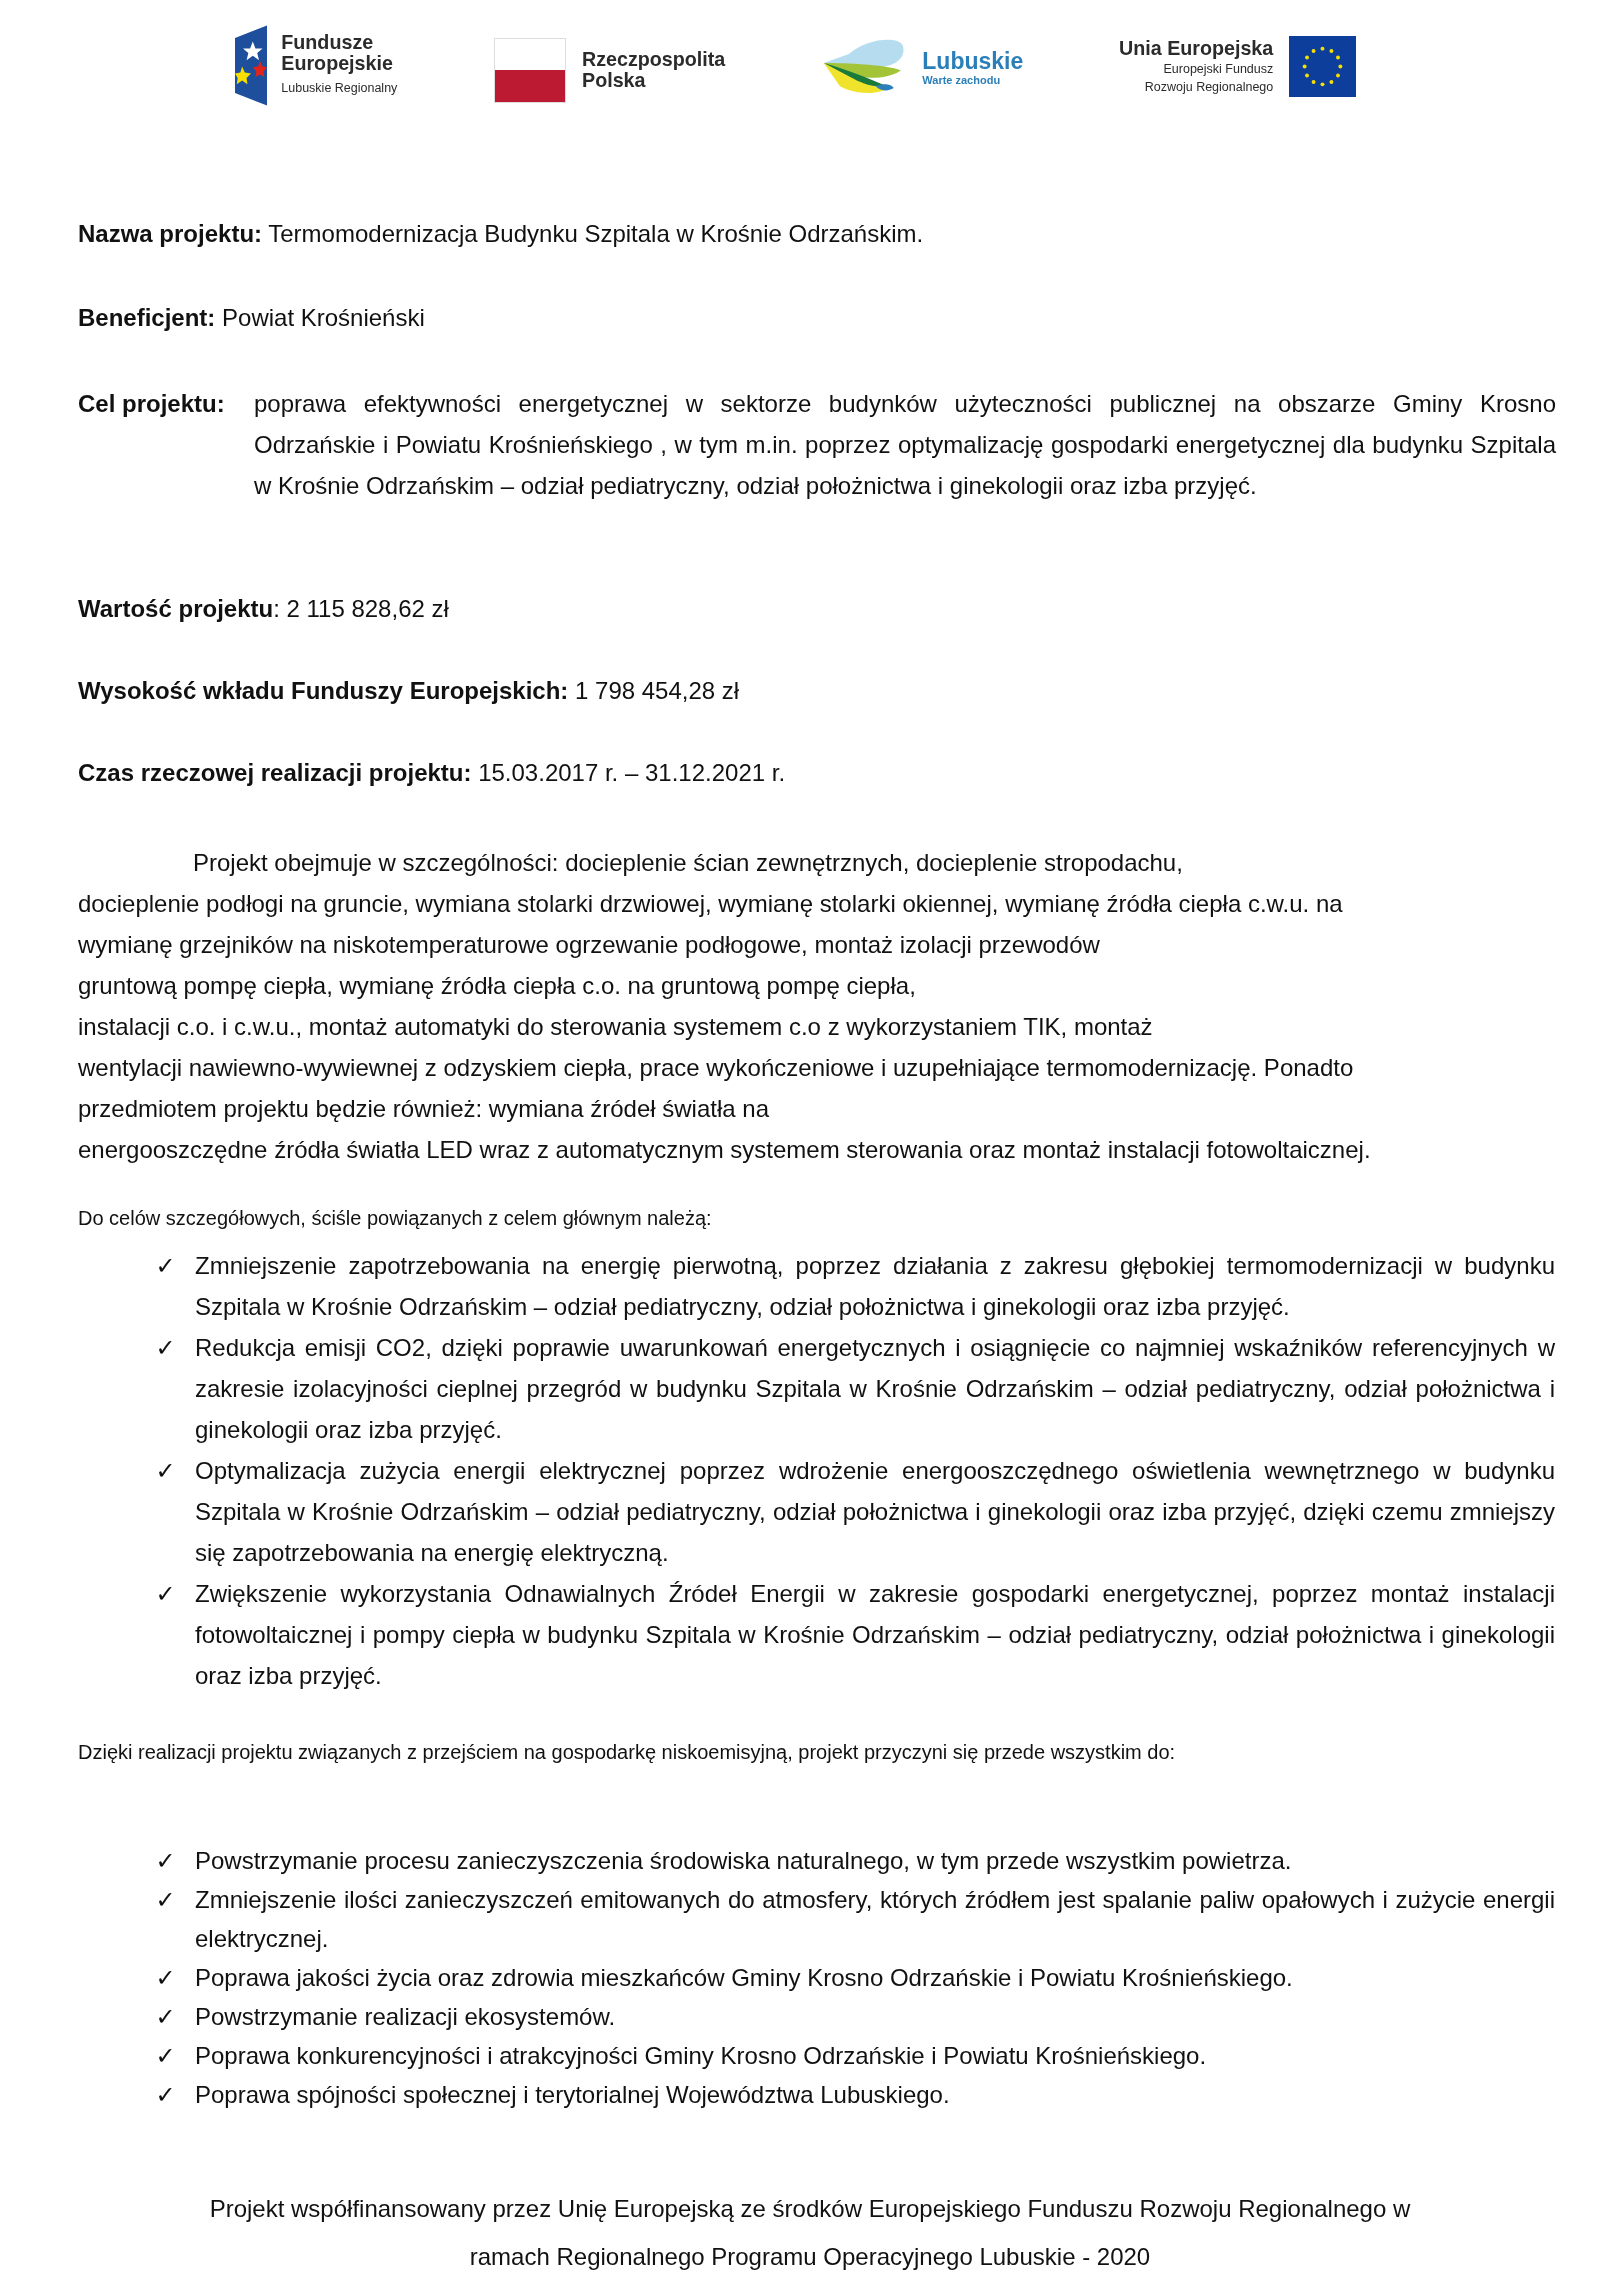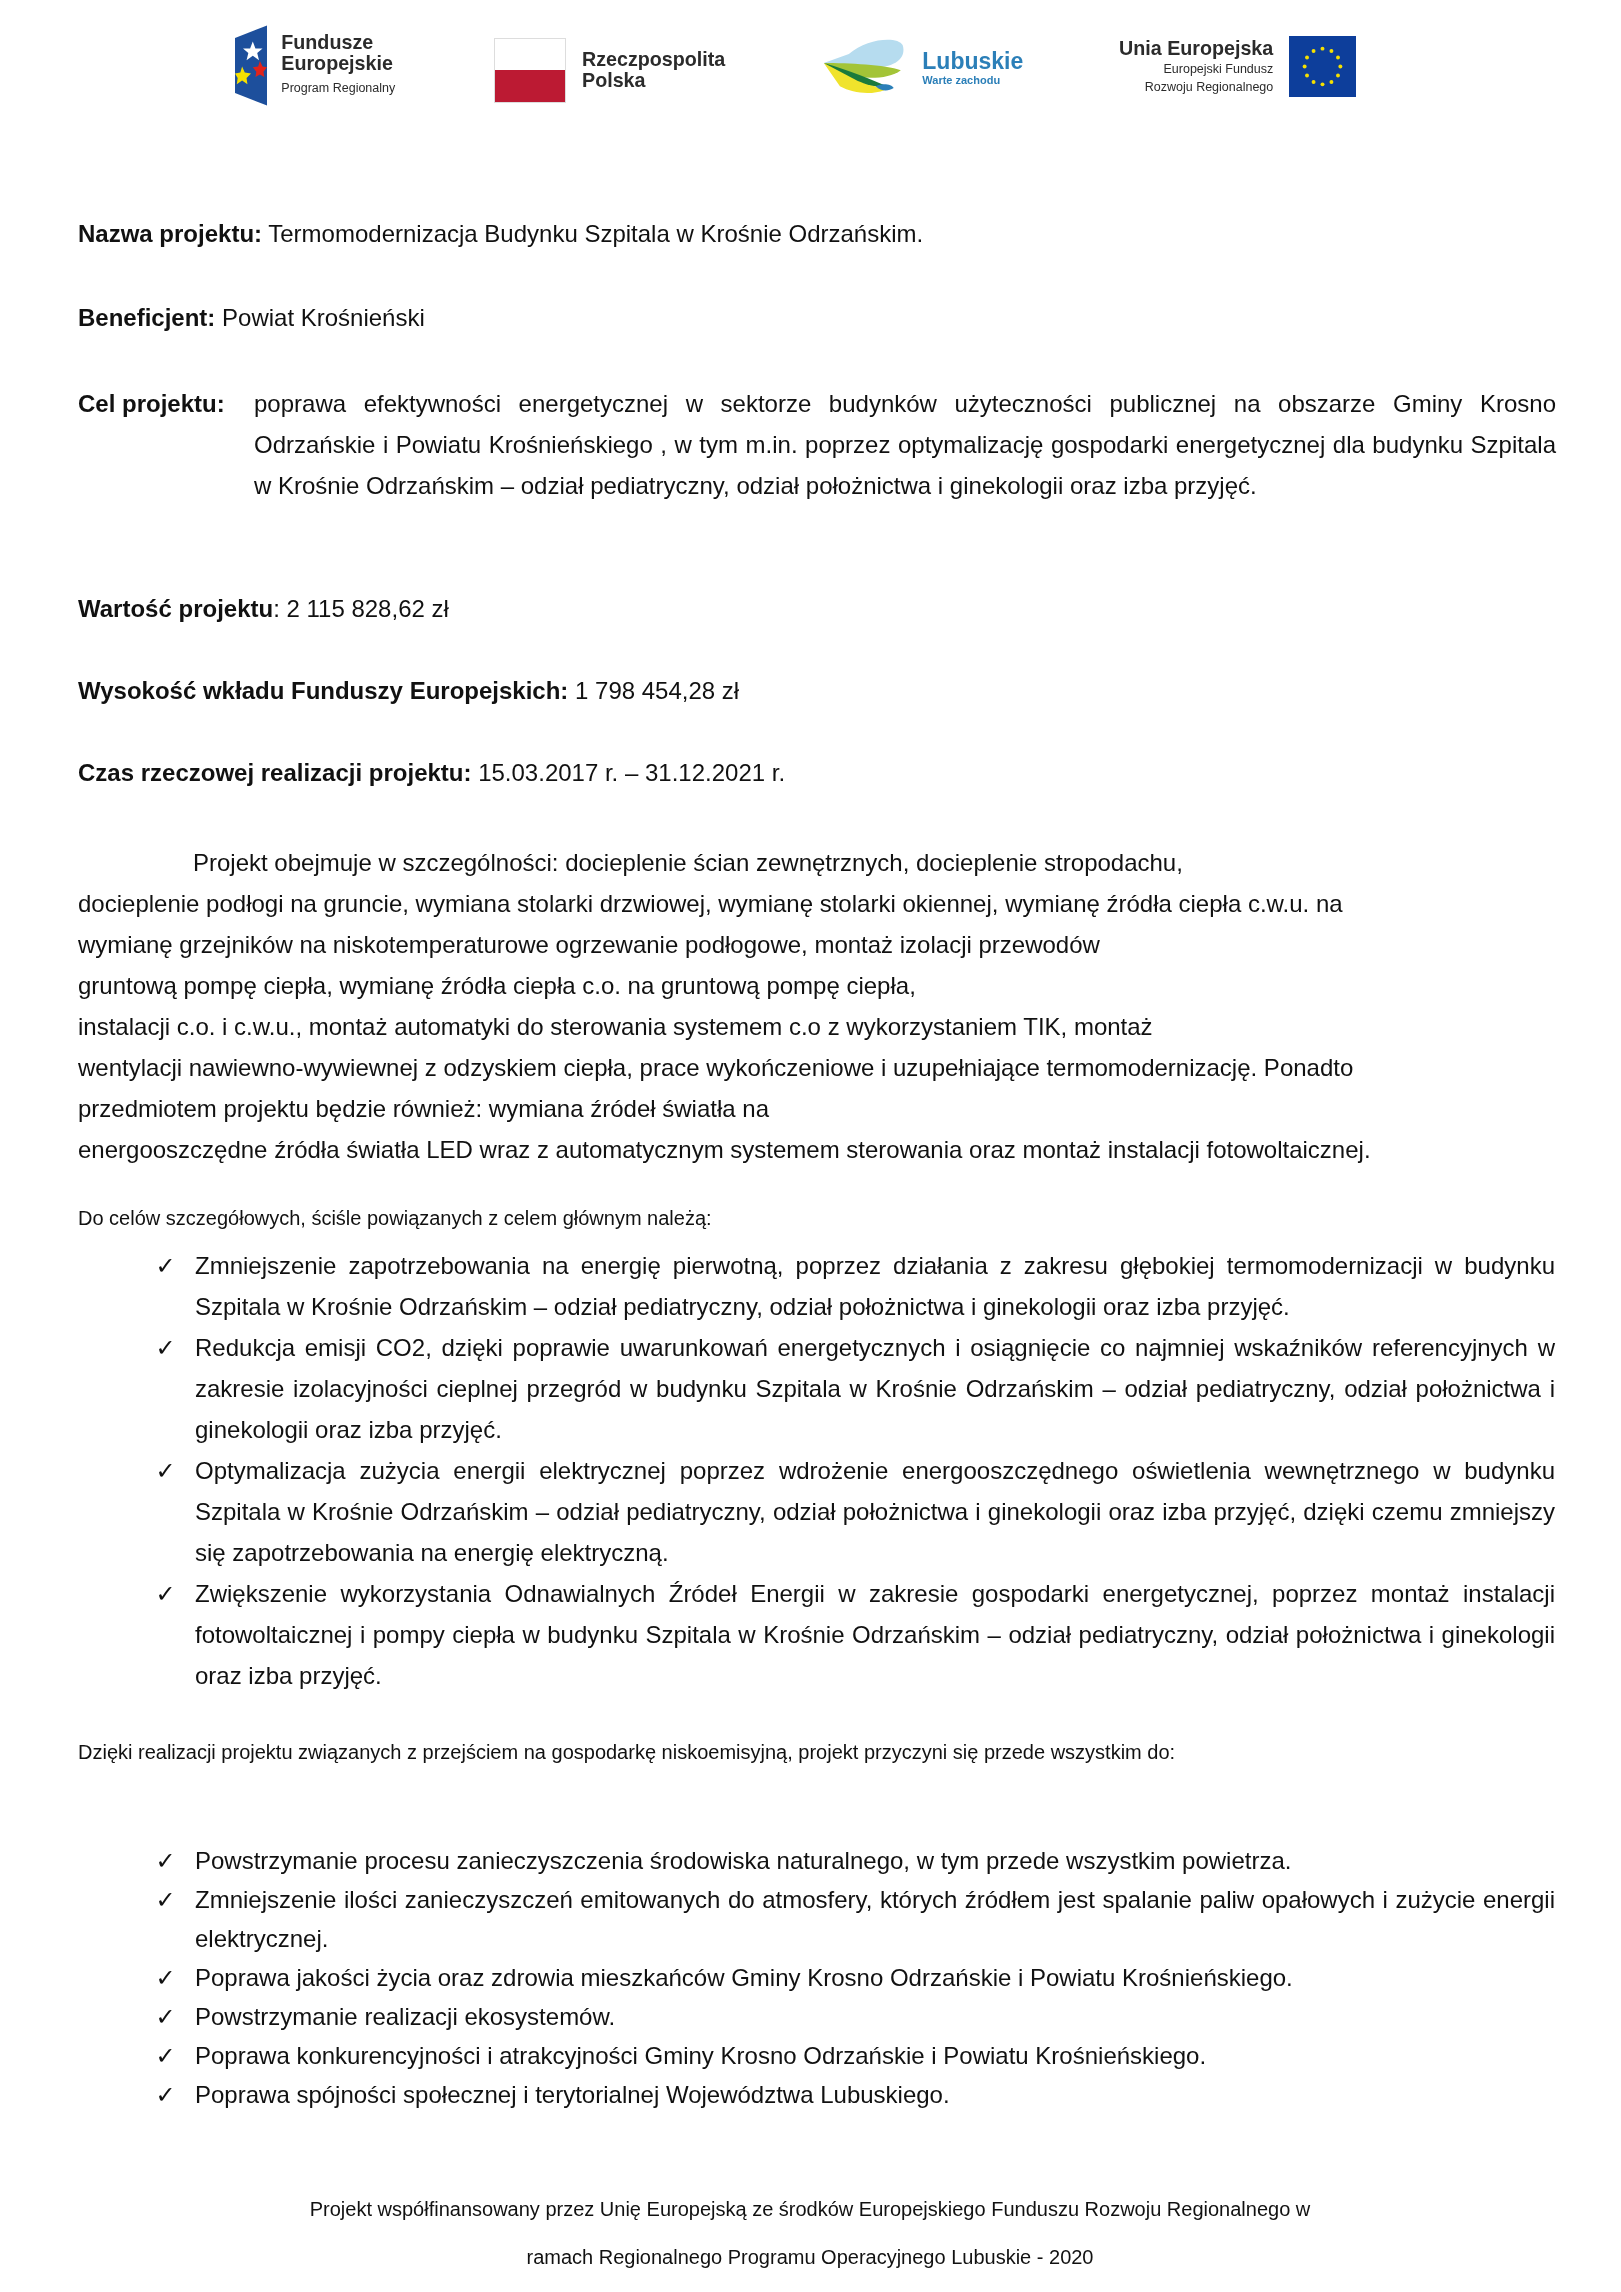--- a/index.html
+++ b/index.html
@@ -28,37 +28,37 @@
   .b { font-weight:bold; }
   .cel { position:absolute; left:78px; top:383px; width:1478px; font-size:24px; line-height:41px; display:flex; }
   .cel .label { width:176px; flex:none; font-weight:bold; }
   .cel .text { text-align:justify; }
   .para { position:absolute; left:78px; top:842px; width:1478px; font-size:24px; line-height:41px; }
   .para p { margin:0; }
   .heading { position:absolute; left:78px; font-size:20px; font-weight:normal; }
   .list { position:absolute; left:152px; width:1403px; font-size:24px; line-height:41px; margin:0; padding:0; list-style:none; }
   .list li { position:relative; padding-left:43px; text-align:justify; }
   .check { position:absolute; left:3.6px; top:0; }
-  .footer { position:absolute; left:134px; top:2185px; width:1352px; text-align:center; font-size:20px; line-height:48px; }
+  .footer { position:absolute; left:134px; top:2185px; width:1352px; text-align:center; font-size:24px; line-height:48px; }
 </style>
 </head>
 <body>
 
 <div class="logos">
   <div class="logo fe">
     <svg class="fe-flag" viewBox="0 0 36 90" width="32" height="81">
       <polygon points="0,14 36,0 36,90 0,76" fill="#1d4f9c"></polygon>
       <polygon points="20,18 23,26 31,26 25,31 27,39 20,34 13,39 15,31 9,26 17,26" fill="#ffffff"></polygon>
       <polygon points="28,40 31,46 36,47 32,52 33,58 28,55 23,58 24,52 20,47 26,46" fill="#e2231a"></polygon>
       <polygon points="8,46 11,53 18,54 13,59 14,66 8,62 2,66 3,59 0,54 6,53" fill="#f5e000"></polygon>
     </svg>
     <div class="fe-text">
       <div>Fundusze</div>
       <div>Europejskie</div>
-      <div class="sub">Program Regionalny</div>
+      <div class="sub">Lubuskie Regionalny</div>
     </div>
   </div>
   <div class="logo rp">
     <div class="pl-flag">
         <div class="w"></div>
         <div class="r"></div>
       </div>
     <div class="rp-text">
       <div>Rzeczpospolita</div>
       <div>Polska</div>

